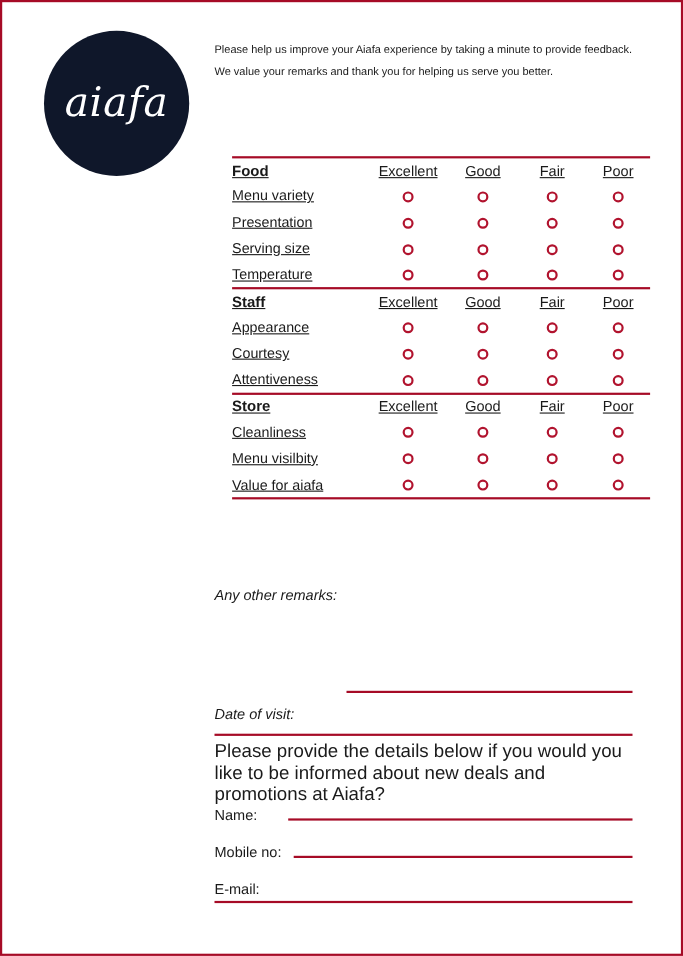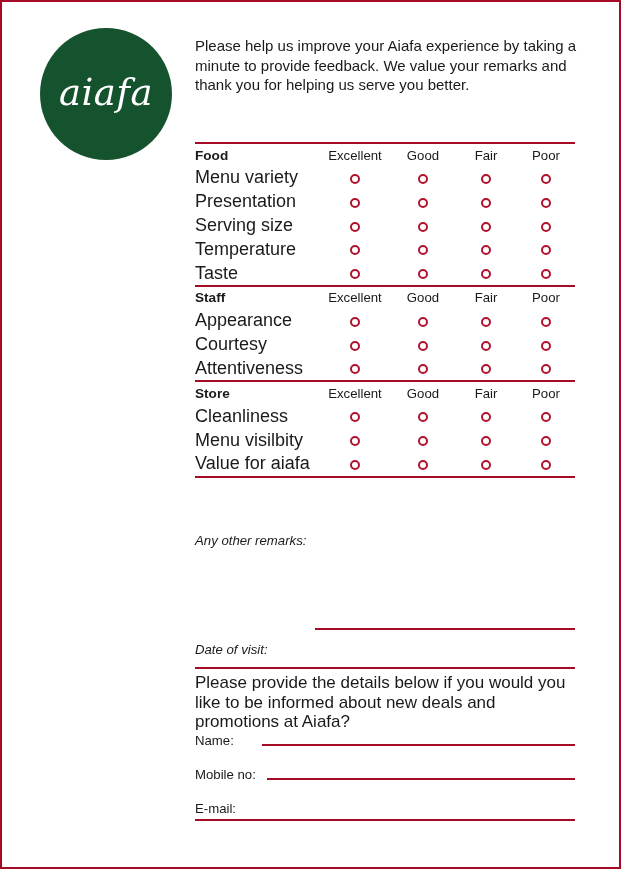--- a/index.html
+++ b/index.html
@@ -32,21 +32,21 @@
     width: 621px;
     height: 140px;
   }
   .logo {
     position: absolute;
     left: 38px;
     top: 26px;
     width: 132px;
     height: 132px;
     border-radius: 50%;
-    background: #14532d;
+    background: #0f172a;
   }
   .logo-text {
     position: absolute;
     left: 0;
     top: 0;
     width: 132px;
     height: 132px;
     display: flex;
     align-items: center;
     justify-content: center;
@@ -56,50 +56,51 @@
     font-size: 37px;
     letter-spacing: 0.5px;
     transform: translateY(-2px);
     user-select: none;
   }
   .intro {
     position: absolute;
     left: 193px;
     top: 34px;
     width: 382px;
-    font-size: 15px;
+    font-size: 10px;
     line-height: 19.5px;
     color: #1a1a1a;
   }
 
   
   .survey {
     position: absolute;
-    left: 193px;
+    left: 209px;
     top: 140px;
     width: 380px;
+    text-decoration: underline;
   }
   .rule {
     height: 0;
     border-top: 2px solid #A60B26;
     width: 380px;
   }
 
   .row {
     display: flex;
     align-items: center;
     height: 23.8px;
     width: 380px;
   }
   .row.head { height: 22px; }
 
   .cell-label {
     width: 124px;
     flex: none;
-    font-size: 18px;
+    font-size: 13px;
     color: #1a1a1a;
     white-space: nowrap;
   }
   .cell-label.section {
     font-weight: bold;
     font-size: 13.6px;
   }
   .cell-opt {
     flex: none;
     text-align: center;
@@ -206,27 +207,20 @@
         <div class="cell-opt c2"><span class="radio"></span></div>
         <div class="cell-opt c3"><span class="radio"></span></div>
       </div>
       <div class="row">
         <div class="cell-label">Temperature</div>
         <div class="cell-opt c0"><span class="radio"></span></div>
         <div class="cell-opt c1"><span class="radio"></span></div>
         <div class="cell-opt c2"><span class="radio"></span></div>
         <div class="cell-opt c3"><span class="radio"></span></div>
       </div>
-      <div class="row">
-        <div class="cell-label">Taste</div>
-        <div class="cell-opt c0"><span class="radio"></span></div>
-        <div class="cell-opt c1"><span class="radio"></span></div>
-        <div class="cell-opt c2"><span class="radio"></span></div>
-        <div class="cell-opt c3"><span class="radio"></span></div>
-      </div>
       <div class="rule"></div>
       <div class="row head">
         <div class="cell-label section">Staff</div>
         <div class="cell-opt c0">Excellent</div>
         <div class="cell-opt c1">Good</div>
         <div class="cell-opt c2">Fair</div>
         <div class="cell-opt c3">Poor</div>
       </div>
       <div class="row">
         <div class="cell-label">Appearance</div>

